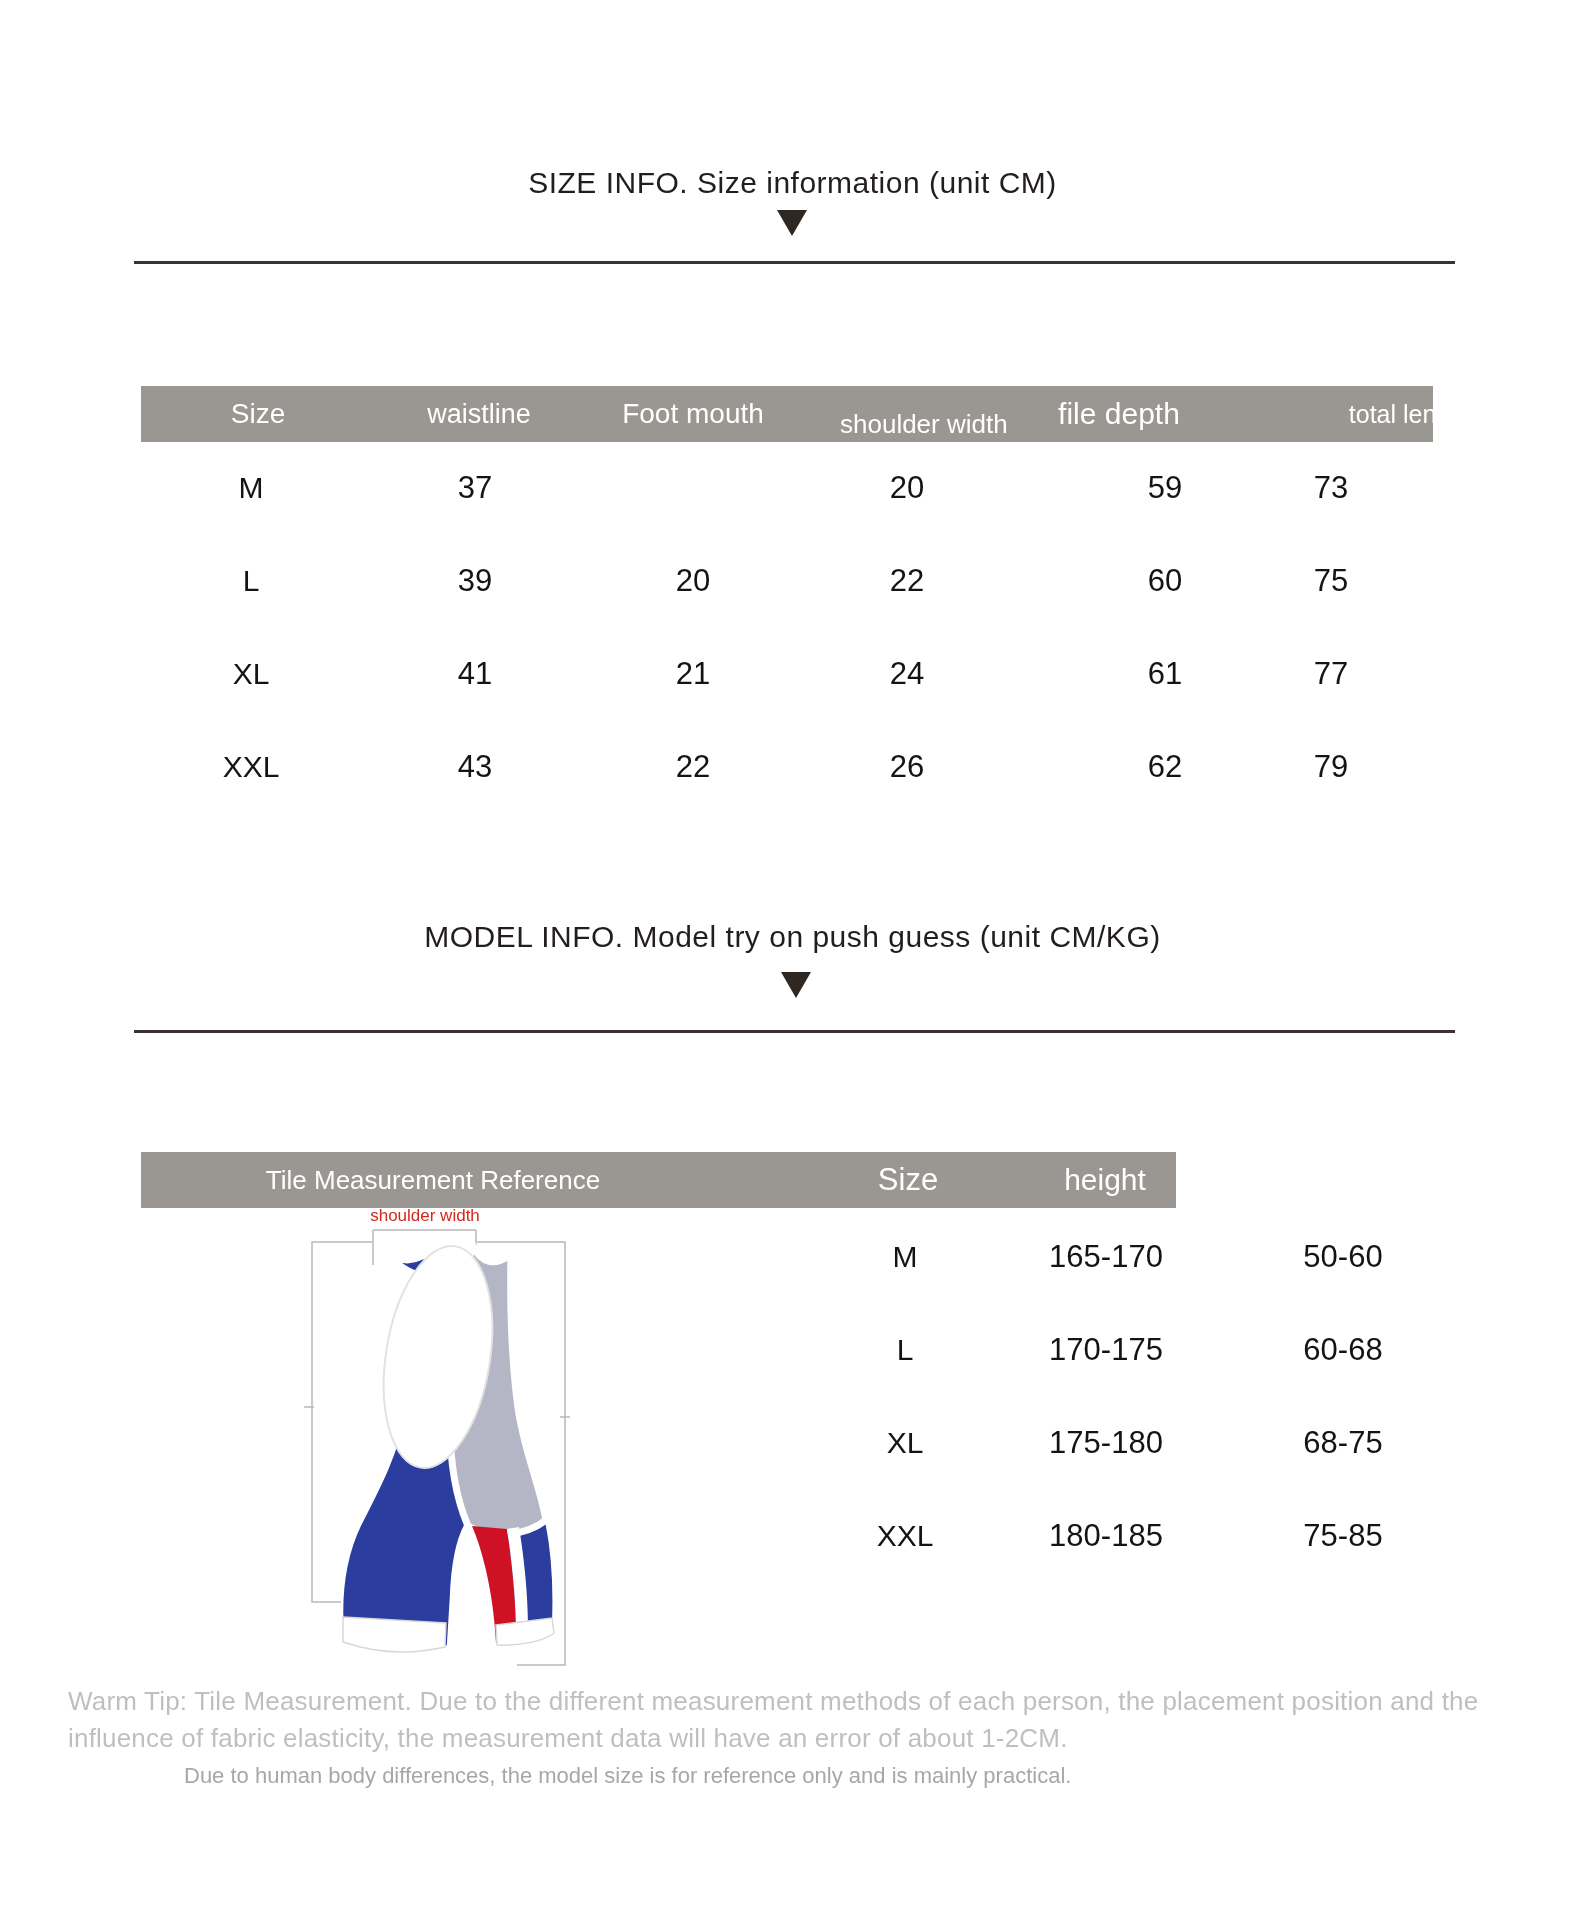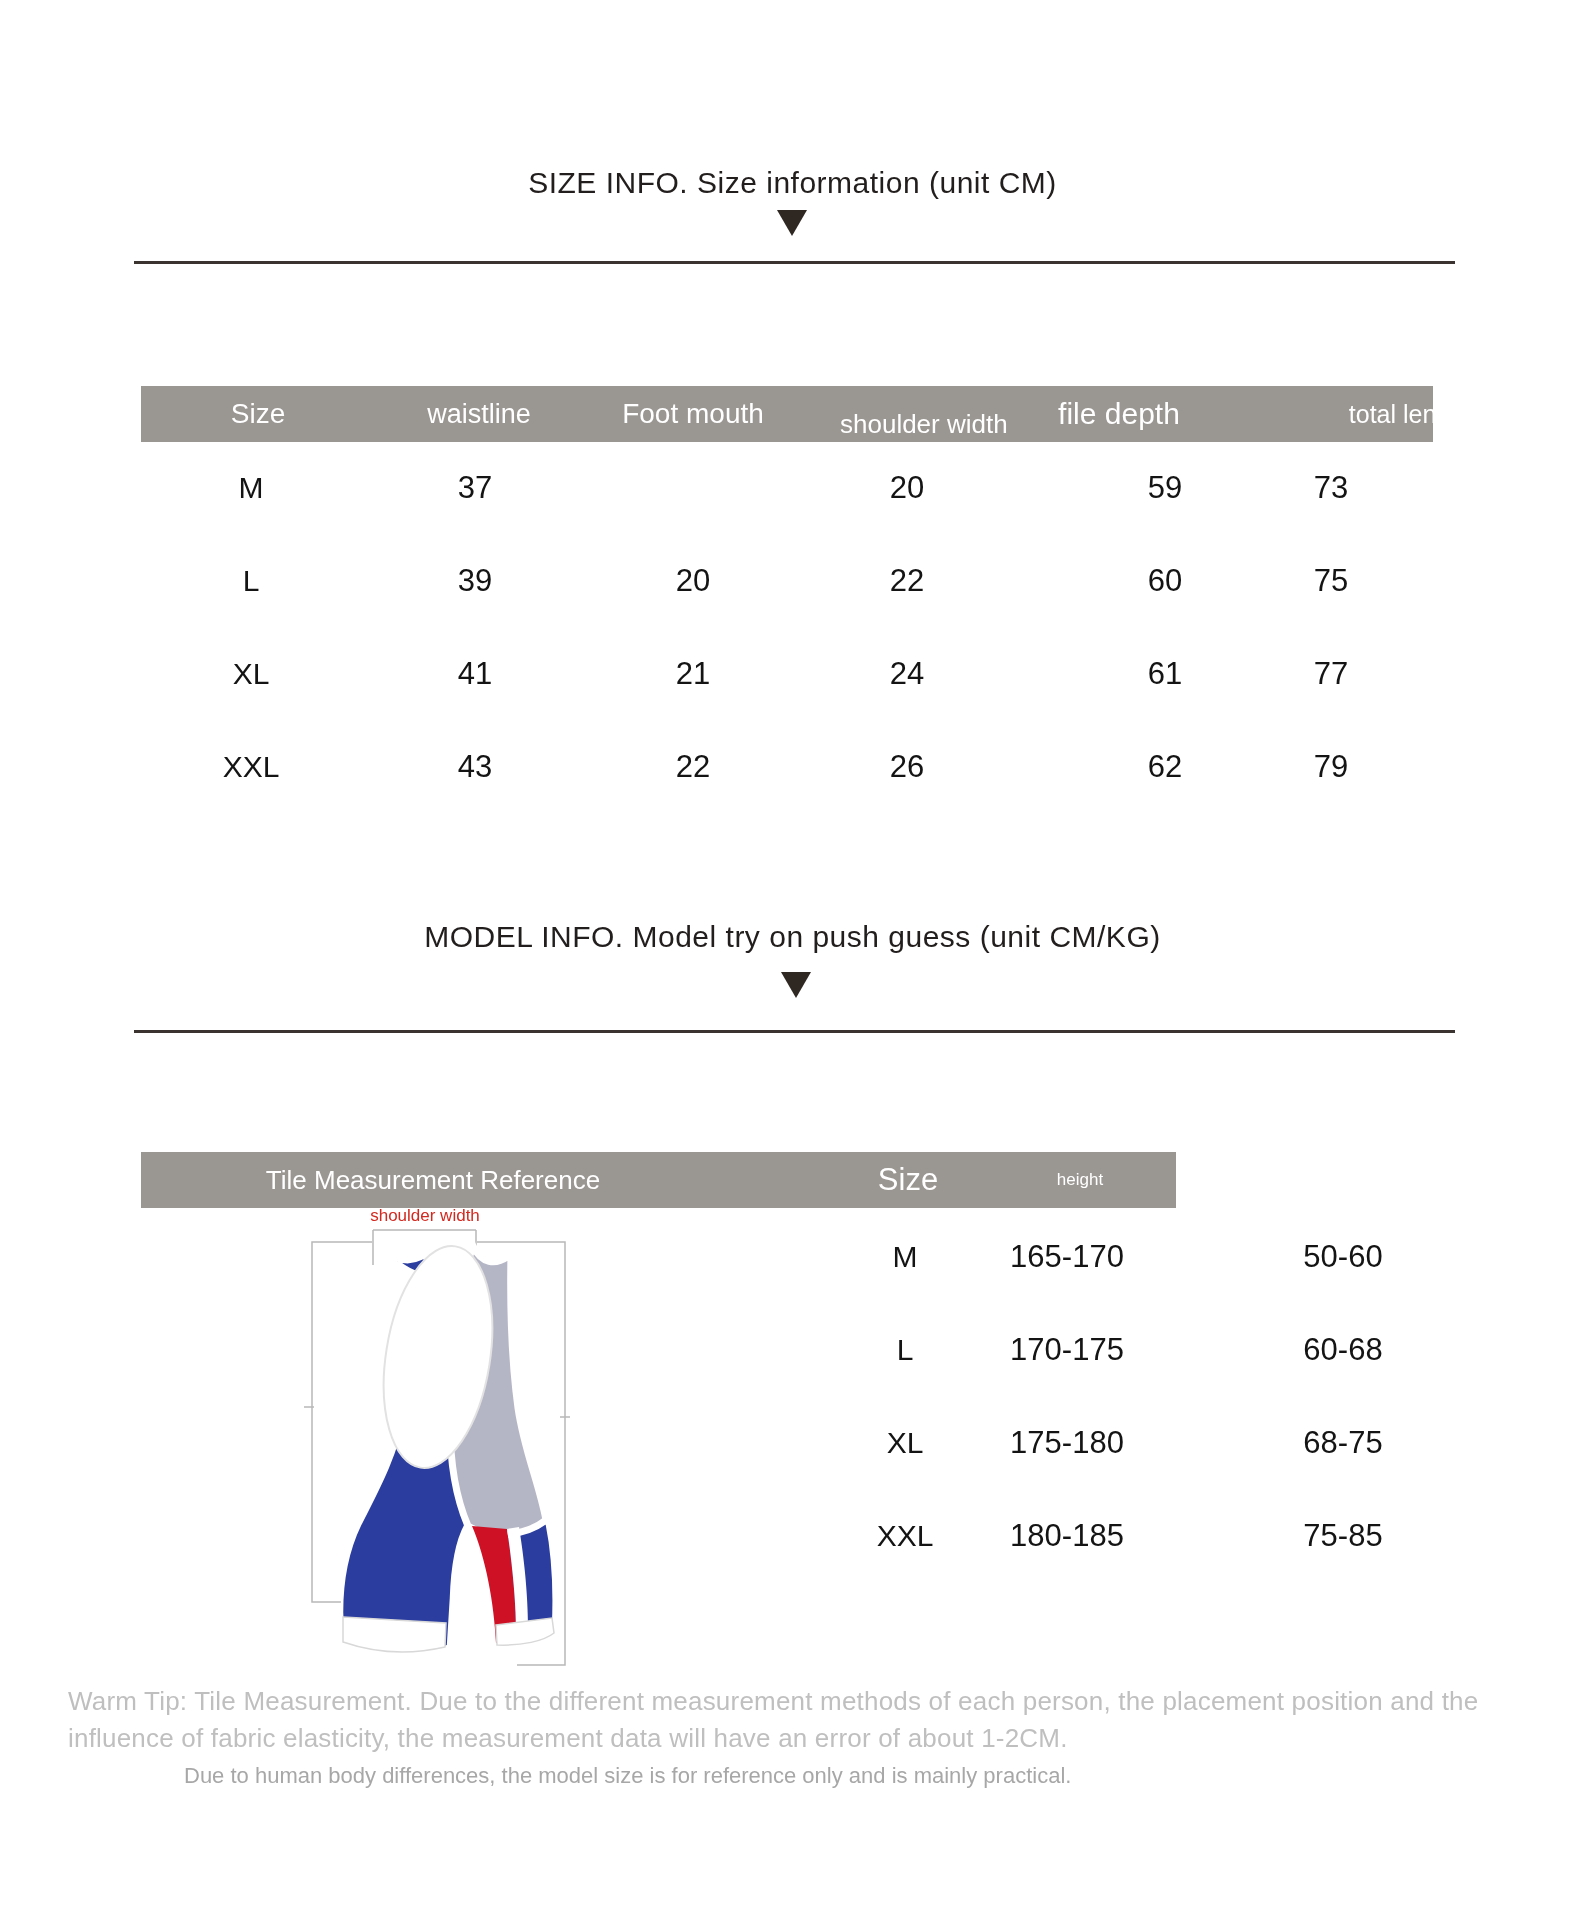--- a/index.html
+++ b/index.html
@@ -40,37 +40,37 @@
   
   .h1-0{left:47px;width:140px;font-size:28px;}
   .h1-1{left:258px;width:160px;font-size:27px;}
   .h1-2{left:472px;width:160px;font-size:28px;}
   .h1-3{left:699px;width:120px;font-size:26px;line-height:27px;padding-top:10px;height:66px;white-space:normal;}
   .h1-4{left:898px;width:160px;font-size:30px;}
   .h1-5{left:1154px;width:230px;font-size:25px;text-align:left;}
   
   .h2-0{left:102px;width:380px;font-size:26px;}
   .h2-1{left:687px;width:160px;font-size:31px;}
-  .h2-2{left:859px;width:160px;font-size:17px;}
+  .h2-2{left:884px;width:160px;font-size:30px;}
   .h2-3{left:1118px;width:160px;font-size:25px;}
   
   .tbody{position:absolute;}
   .trow{position:relative;height:93px;}
   .tcell{
     position:absolute;top:0;height:93px;line-height:93px;width:160px;
     text-align:center;font-size:31px;color:var(--body-text);white-space:nowrap;
   }
   .t1 .c0{left:30px;width:160px;font-size:30px;}
   .t1 .c1{left:254px;}
   .t1 .c2{left:472px;}
   .t1 .c3{left:686px;}
   .t1 .c4{left:944px;}
   .t1 .c5{left:1110px;}
   .t2 .c0{left:684px;font-size:30px;}
-  .t2 .c1{left:846px;text-align:center;}
+  .t2 .c1{left:885px;text-align:center;}
   .t2 .c2{left:1122px;}
   .footnote{position:absolute;white-space:nowrap;}
   .warm{left:68px;font-size:26px;color:var(--muted-text);letter-spacing:.2px;}
   .note{left:184px;font-size:22px;color:var(--note-text);}
   .diagram{position:absolute;left:245px;top:1185px;width:340px;height:500px;}
   svg text{font-family:"Liberation Sans", sans-serif;}
 </style>
 </head>
 <body>
 

